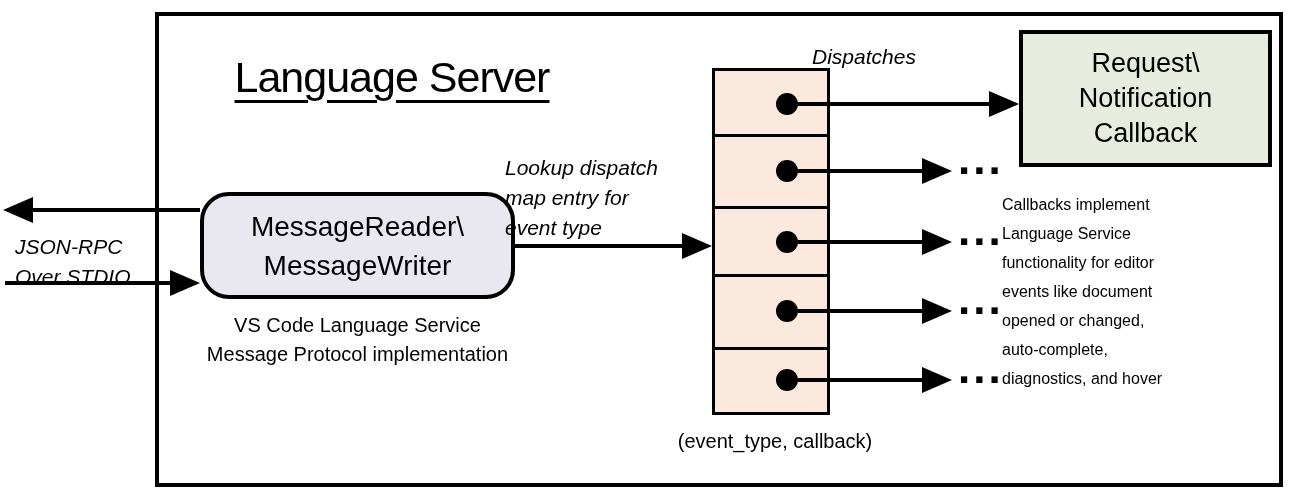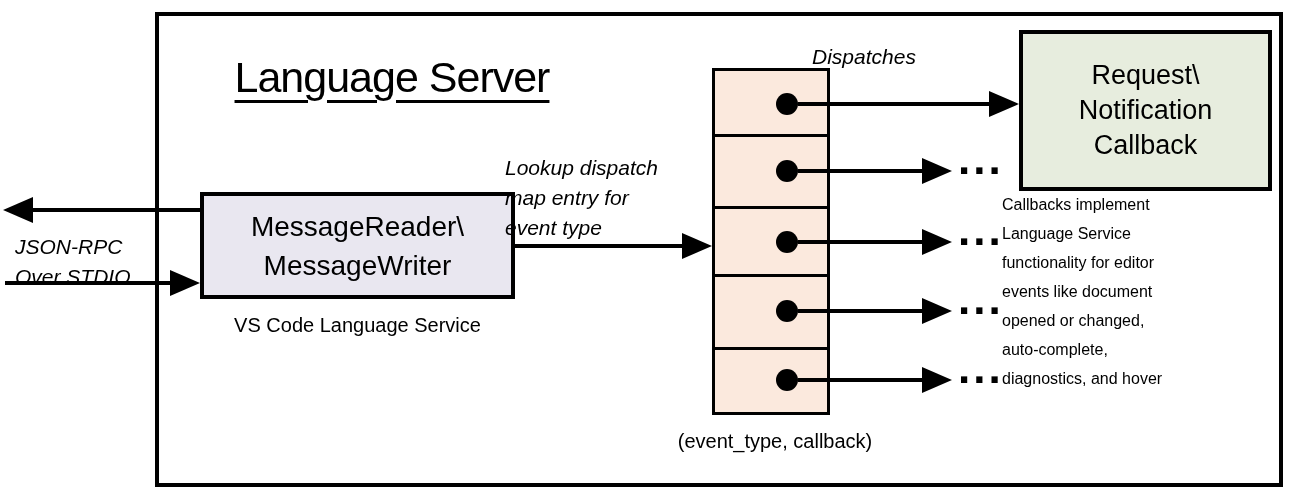--- a/index.html
+++ b/index.html
@@ -3,21 +3,21 @@
 <meta charset="utf-8">
 <style>
   html,body{margin:0;padding:0;background:#ffffff;}
   .canvas{
     position:relative;width:1291px;height:494px;background:#fff;overflow:hidden;
     font-family:"Liberation Sans",sans-serif;color:#000;
   }
   .box{position:absolute;box-sizing:border-box;border:4px solid var(--line,#000);}
   .outer{background:transparent;}
   .reader{background:var(--reader-fill,#e9e7f0);display:flex;flex-direction:column;justify-content:center;align-items:center;
-    font-size:28px;line-height:39px;}
+    font-size:28px;line-height:39px;border-radius:29px;}
   .callback{background:var(--callback-fill,#e7edde);display:flex;flex-direction:column;justify-content:center;align-items:center;
     font-size:27px;line-height:35px;}
   .dmap{background:var(--map-fill,#fbe9dd);border-width:3px;}
   .dline{position:absolute;height:3px;background:var(--line,#000);}
   .title{position:absolute;font-size:43px;text-align:center;
     text-decoration:underline;text-decoration-thickness:3px;text-underline-offset:8px;letter-spacing:-1px;}
   .lbl{position:absolute;text-align:left;font-style:italic;font-size:21px;line-height:30px;}
   .txt{position:absolute;text-align:center;font-size:20px;line-height:29px;}
   .note{position:absolute;text-align:left;font-size:16px;line-height:29px;}
   .hline{position:absolute;height:4px;background:var(--line,#000);}
@@ -46,20 +46,21 @@
     <div>JSON-RPC</div>
     <div>Over STDIO</div>
   </div>
 
   <div class="box reader" style="left:200px;top:192px;width:315px;height:107px;">
     <div>MessageReader\</div>
     <div>MessageWriter</div>
   </div>
   <div class="txt" style="left:180px;top:311px;width:355px;">
     <div>VS Code Language Service</div>
+    <div>Message Protocol implementation</div>
   </div>
 
   <div class="hline" style="left:515px;top:244px;width:167px;"></div>
   <div class="arr-r" style="left:682px;top:233px;"></div>
   <div class="lbl" style="left:505px;top:153px;width:200px;">
     <div>Lookup dispatch</div>
     <div>map entry for</div>
     <div>event type</div>
   </div>
 
@@ -91,21 +92,21 @@
   <div class="dots" style="left:958px;top:277px;">...</div>
 
   <div class="hline" style="left:798px;top:378px;width:127px;"></div>
   <div class="arr-r" style="left:922px;top:367px;"></div>
   <div class="dots" style="left:958px;top:346px;">...</div>
 
   <div class="lbl" style="left:812px;top:42px;width:165px;">
     <div>Dispatches</div>
   </div>
 
-  <div class="box callback" style="left:1019px;top:30px;width:253px;height:161px;">
+  <div class="box callback" style="left:1019px;top:30px;width:253px;height:137px;">
     <div>Request\</div>
     <div>Notification</div>
     <div>Callback</div>
   </div>
 
   <div class="note" style="left:1002px;top:190px;width:284px;">
     <div>Callbacks implement</div>
     <div>Language Service</div>
     <div>functionality for editor</div>
     <div>events like document</div>

